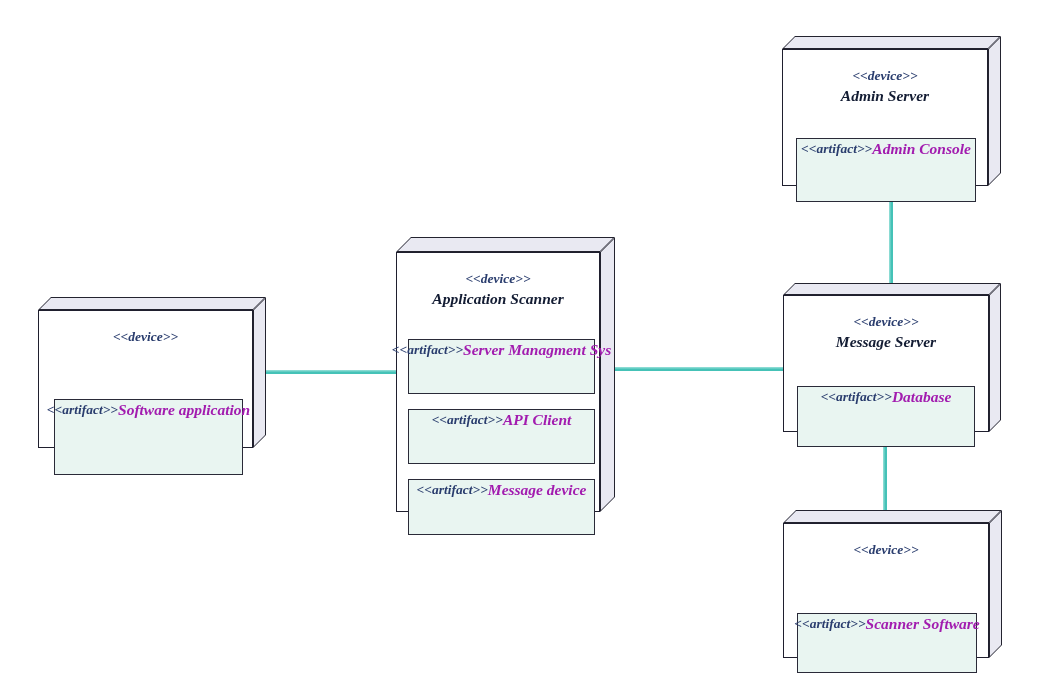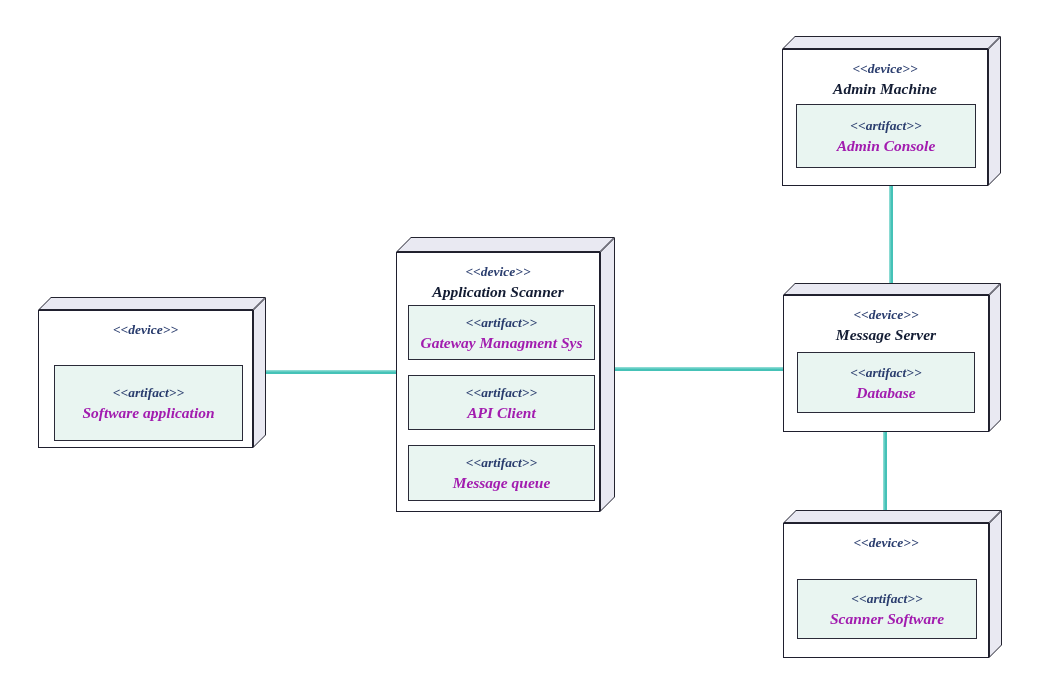--- a/index.html
+++ b/index.html
@@ -61,21 +61,21 @@
   }
   .node .front {
     position: absolute;
     left: 0;
     top: var(--d);
     width: var(--w);
     height: var(--h);
     background: #ffffff;
     border: 1.6px solid #1f1f2e;
     box-sizing: border-box;
-    padding-top: 9px;
+    padding-top: 16px;
   }
 
   .stereo {
     text-align: center;
     font-size: 13.5px;
     line-height: 20px;
     font-weight: bold;
     font-style: italic;
     color: #2a3d6e;
     white-space: nowrap;
@@ -89,23 +89,22 @@
     color: #131c33;
     white-space: nowrap;
   }
 
   .artifact {
     position: absolute;
     background: #e9f5f1;
     border: 1.3px solid #2a2a38;
     box-sizing: border-box;
     display: flex;
-    flex-direction: column;
     justify-content: center;
-    align-items: center;
+    margin-top: 34px;
   }
   .artifact .aname {
     text-align: center;
     font-size: 15.5px;
     line-height: 20px;
     font-weight: bold;
     font-style: italic;
     color: #a21caf;
     white-space: nowrap;
   }
@@ -133,39 +132,39 @@
   </div>
 
   <div class="node" style="left:396px; top:237px; --w:204px; --h:260px; --d:15px;">
     <div class="top3d"></div>
     <div class="side3d"></div>
     <div class="front">
       <div class="stereo">&lt;&lt;device&gt;&gt;</div>
       <div class="nname">Application Scanner</div>
       <div class="artifact" style="left:11px; top:52px; width:187px; height:55px;">
         <div class="stereo">&lt;&lt;artifact&gt;&gt;</div>
-        <div class="aname">Gateway Managment Sys</div>
+        <div class="aname">Server Managment Sys</div>
       </div>
       <div class="artifact" style="left:11px; top:122px; width:187px; height:55px;">
         <div class="stereo">&lt;&lt;artifact&gt;&gt;</div>
         <div class="aname">API Client</div>
       </div>
       <div class="artifact" style="left:11px; top:192px; width:187px; height:56px;">
         <div class="stereo">&lt;&lt;artifact&gt;&gt;</div>
-        <div class="aname">Message queue</div>
+        <div class="aname">Message device</div>
       </div>
     </div>
   </div>
 
   <div class="node" style="left:782px; top:36px; --w:206px; --h:137px; --d:13px;">
     <div class="top3d"></div>
     <div class="side3d"></div>
     <div class="front">
       <div class="stereo">&lt;&lt;device&gt;&gt;</div>
-      <div class="nname">Admin Machine</div>
+      <div class="nname">Admin Server</div>
       <div class="artifact" style="left:13px; top:54px; width:180px; height:64px;">
         <div class="stereo">&lt;&lt;artifact&gt;&gt;</div>
         <div class="aname">Admin Console</div>
       </div>
     </div>
   </div>
 
   <div class="node" style="left:783px; top:283px; --w:206px; --h:137px; --d:12px;">
     <div class="top3d"></div>
     <div class="side3d"></div>

